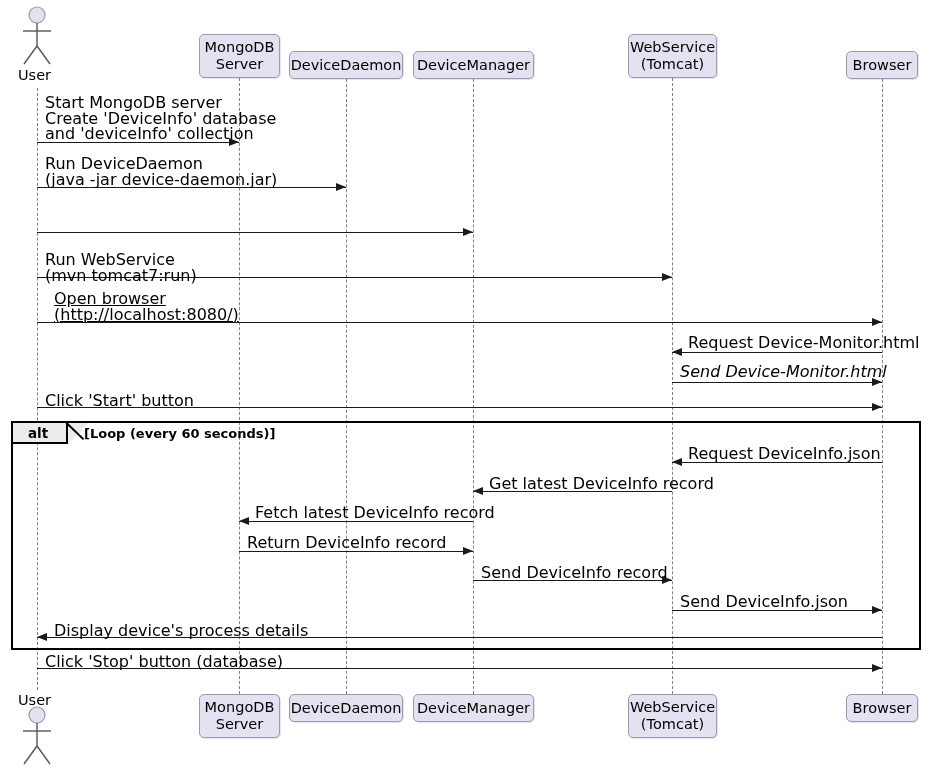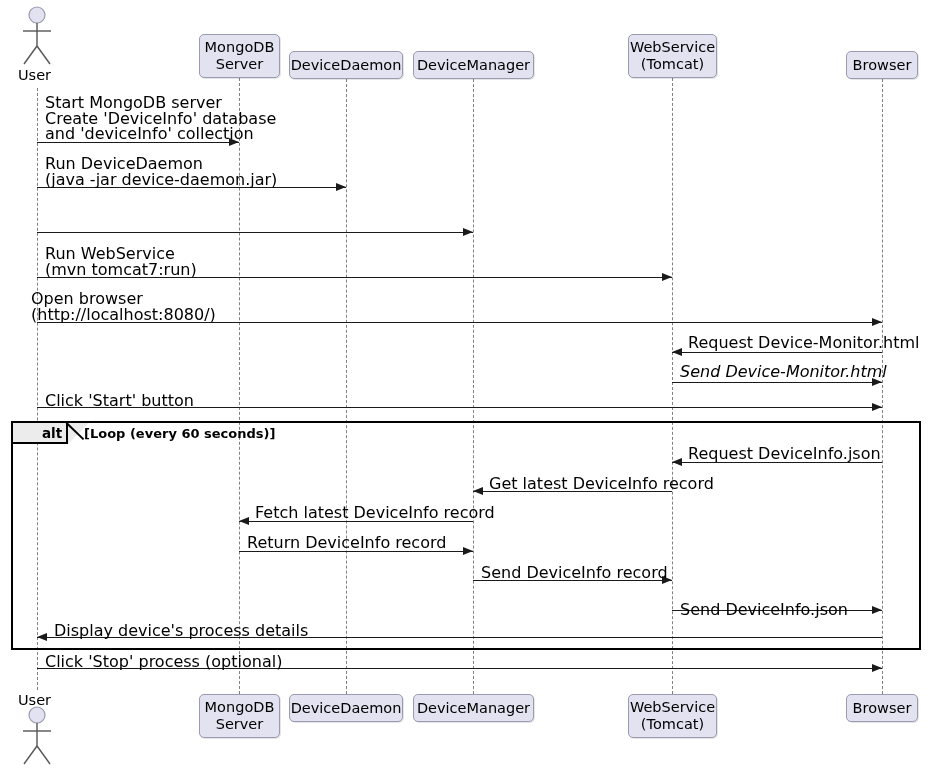--- a/index.html
+++ b/index.html
@@ -98,21 +98,21 @@
     font-size: 13.5px;
     font-weight: bold;
     color: #000;
   }
   .frame-tab-notch {
     position: absolute;
     width: 0;
     height: 0;
   }
   .frame-tab-text {
-    padding-left: 29px;
+    padding-left: 15px;
   }
   .frame-cond {
     position: absolute;
     font-size: 13px;
     font-weight: bold;
     color: #000;
     white-space: nowrap;
   }
 </style>
 </head>
@@ -138,25 +138,25 @@
 Create 'DeviceInfo' database
 and 'deviceInfo' collection</div>
     <div class="msg-line" style="left: 37px; top: 187px; width: 309px;"></div>
     <div class="arrowhead right" style="left: 336px; top: 183px;"></div>
     <div class="msg-label" style="left: 45px; top: 156px;">Run DeviceDaemon
 (java -jar device-daemon.jar)</div>
     <div class="msg-line" style="left: 37px; top: 232px; width: 436px;"></div>
     <div class="arrowhead right" style="left: 463px; top: 228px;"></div>
     <div class="msg-line" style="left: 37px; top: 277px; width: 635px;"></div>
     <div class="arrowhead right" style="left: 662px; top: 273px;"></div>
-    <div class="msg-label" style="left: 45px; top: 246px;">Run WebService
+    <div class="msg-label" style="left: 45px; top: 252px;">Run WebService
 (mvn tomcat7:run)</div>
     <div class="msg-line" style="left: 37px; top: 322px; width: 845px;"></div>
     <div class="arrowhead right" style="left: 872px; top: 318px;"></div>
-    <div class="msg-label" style="left: 31px; top: 291px;">Open browser
+    <div class="msg-label" style="left: 54px; top: 291px; text-decoration: underline;">Open browser
 (http://localhost:8080/)</div>
     <div class="msg-line" style="left: 672px; top: 352px; width: 210px;"></div>
     <div class="arrowhead left" style="left: 672px; top: 348px;"></div>
     <div class="msg-label" style="left: 688px; top: 335px;">Request Device-Monitor.html</div>
     <div class="msg-line" style="left: 672px; top: 382px; width: 210px;"></div>
     <div class="arrowhead right" style="left: 872px; top: 378px;"></div>
     <div class="msg-label" style="left: 680px; top: 364px; font-style: italic;">Send Device-Monitor.html</div>
     <div class="msg-line" style="left: 37px; top: 407px; width: 845px;"></div>
     <div class="arrowhead right" style="left: 872px; top: 403px;"></div>
     <div class="msg-label" style="left: 45px; top: 393px;">Click 'Start' button</div>
@@ -170,27 +170,27 @@
     <div class="arrowhead left" style="left: 239px; top: 517px;"></div>
     <div class="msg-label" style="left: 255px; top: 505px;">Fetch latest DeviceInfo record</div>
     <div class="msg-line" style="left: 239px; top: 551px; width: 234px;"></div>
     <div class="arrowhead right" style="left: 463px; top: 547px;"></div>
     <div class="msg-label" style="left: 247px; top: 535px;">Return DeviceInfo record</div>
     <div class="msg-line" style="left: 473px; top: 580px; width: 199px;"></div>
     <div class="arrowhead right" style="left: 662px; top: 576px;"></div>
     <div class="msg-label" style="left: 481px; top: 565px;">Send DeviceInfo record</div>
     <div class="msg-line" style="left: 672px; top: 610px; width: 210px;"></div>
     <div class="arrowhead right" style="left: 872px; top: 606px;"></div>
-    <div class="msg-label" style="left: 680px; top: 594px; margin-top: 8px;">Send DeviceInfo.json</div>
+    <div class="msg-label" style="left: 680px; top: 594px;">Send DeviceInfo.json</div>
     <div class="msg-line" style="left: 37px; top: 637px; width: 845px;"></div>
     <div class="arrowhead left" style="left: 37px; top: 633px;"></div>
     <div class="msg-label" style="left: 54px; top: 623px;">Display device's process details</div>
     <div class="msg-line" style="left: 37px; top: 668px; width: 845px;"></div>
     <div class="arrowhead right" style="left: 872px; top: 664px;"></div>
-    <div class="msg-label" style="left: 45px; top: 654px;">Click 'Stop' process (optional)</div>
+    <div class="msg-label" style="left: 45px; top: 654px;">Click 'Stop' button (database)</div>
     <div class="actor" style="left: 17px; top: 4px; width: 40px; height: 66px;"><svg width="40" height="66" viewBox="0 0 40 66">
         <circle cx="20" cy="11" r="8" fill="#E2E2F0" stroke="#9a9ab0" stroke-width="1.2"></circle>
         <line x1="20" y1="19" x2="20" y2="42" stroke="#555" stroke-width="1.4"></line>
         <line x1="6" y1="27" x2="34" y2="27" stroke="#555" stroke-width="1.4"></line>
         <line x1="20" y1="42" x2="7" y2="60" stroke="#555" stroke-width="1.4"></line>
         <line x1="20" y1="42" x2="33" y2="60" stroke="#555" stroke-width="1.4"></line>
       </svg></div>
     <div class="actor-label" style="left: 18px; top: 67px;">User</div>
     <div class="actor" style="left: 17px; top: 704px; width: 40px; height: 66px;"><svg width="40" height="66" viewBox="0 0 40 66">
         <circle cx="20" cy="11" r="8" fill="#E2E2F0" stroke="#9a9ab0" stroke-width="1.2"></circle>

